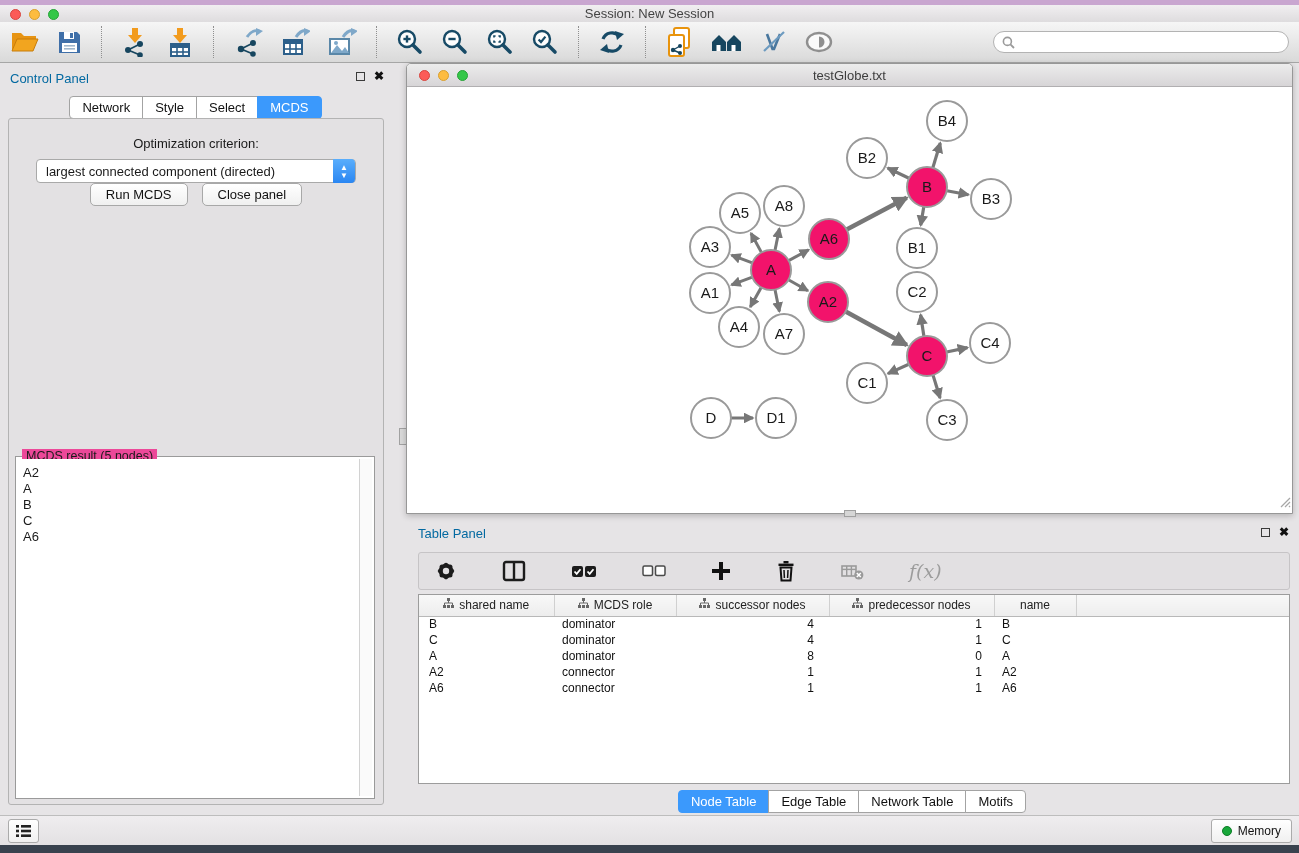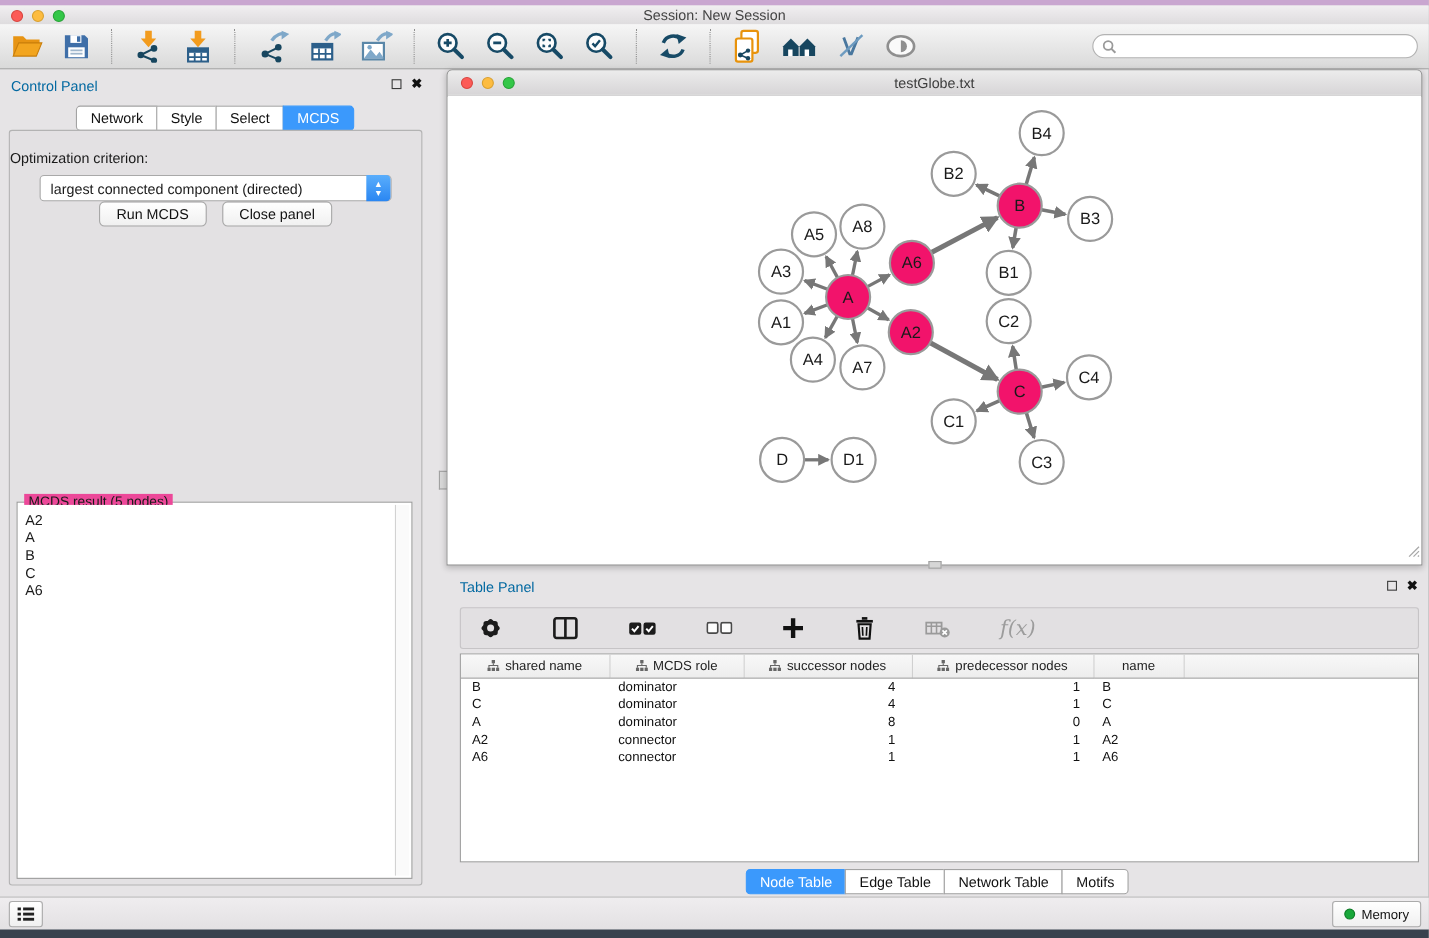--- a/index.html
+++ b/index.html
@@ -36,21 +36,21 @@
   .float-sq { width:9px; height:9px; border:1.5px solid #3a3a3a; display:inline-block; }
   .close-x { font-size:12px; font-weight:bold; color:#111; line-height:12px; }
   .tabs-row { position:absolute; top:33px; left:0; right:0; display:flex; justify-content:center; }
   .tab { padding:3px 12px; font-size:13px; background:#fff; border:1px solid #a3a3a3;
     margin-left:-1px; color:#111; }
   .tab:first-child { border-radius:4px 0 0 4px; }
   .tab:last-child { border-radius:0 4px 4px 0; }
   .tab.active { background:#3b99fc; border-color:#3b99fc; color:#fff; }
   .cp-content { position:absolute; left:8px; right:8px; top:55px; bottom:10px;
     background:#e3e1e3; border:1px solid #b3b3b3; border-radius:3px; }
-  .opt-label { margin-top:17px; text-align:left; font-size:13px; }
+  .opt-label { margin-top:17px; text-align:center; font-size:13px; }
   .dropdown { margin:8px auto 0; width:320px; height:24px; background:#fff;
     border:1px solid #a9a9a9; border-radius:4px; position:relative; display:flex; align-items:center; }
   .dropdown .dd-text { font-size:13px; padding-left:9px; }
   .dd-stepper { position:absolute; right:0; top:-1px; bottom:-1px; width:22px;
     background:linear-gradient(#5aaefc,#2a86f2); border-radius:0 4px 4px 0;
     display:flex; flex-direction:column; align-items:center; justify-content:center; gap:1px; }
   .dd-stepper span { color:#fff; font-size:8px; line-height:7px; }
   .btn-row { display:flex; justify-content:center; gap:14px; }
   .pushbtn { font-size:13px; padding:3px 15px; background:linear-gradient(#ffffff,#f0f0f0);
     border:1px solid #a8a8a8; border-radius:5px; color:#111;
@@ -84,21 +84,21 @@
   .tp-toolbar { position:absolute; left:12px; right:9px; top:32px; height:38px;
     background:#e2e0e2; border:1px solid #c6c4c6; border-radius:3px;
     display:flex; align-items:center; padding-left:16px; gap:45px; }
   .fx { font-family:"DejaVu Serif", serif; font-style:italic; font-size:19px; color:#9c9c9c; }
   .tp-tablewrap { position:absolute; left:12px; right:9px; top:74px; height:190px;
     background:#fff; border:1px solid #9c9c9c; overflow:hidden; }
   table.nodes { border-collapse:collapse; table-layout:fixed; width:100%; }
   table.nodes th { height:21px; background:linear-gradient(#f8f8f8,#ededed);
     border-right:1px solid #d0d0d0; border-bottom:1px solid #b8b8b8;
     font-size:12px; font-weight:normal; color:#222; }
-  table.nodes th .hwrap { display:flex; align-items:center; justify-content:center; gap:5px; }
+  table.nodes th .hwrap { display:flex; justify-content:center; gap:5px; }
   table.nodes th.filler { border-right:none; }
   table.nodes td { height:16px; font-size:12px; color:#111; white-space:nowrap; overflow:hidden; }
   td.c0 { padding-left:10px; } td.c1 { padding-left:8px; }
   td.c2 { text-align:right; padding-right:15px; } td.c3 { text-align:right; padding-right:12px; }
   td.c4 { padding-left:8px; }
   .table-tabs { position:absolute; left:0; right:0; top:270px; display:flex; justify-content:center; }
   
   .statusbar { position:absolute; left:0; right:0; top:815px; height:30px;
     background:linear-gradient(#efedef,#e3e1e3); border-top:1px solid #bdbdbd; }
   .sb-left-btn { position:absolute; left:8px; top:3px; width:31px; height:24px;

